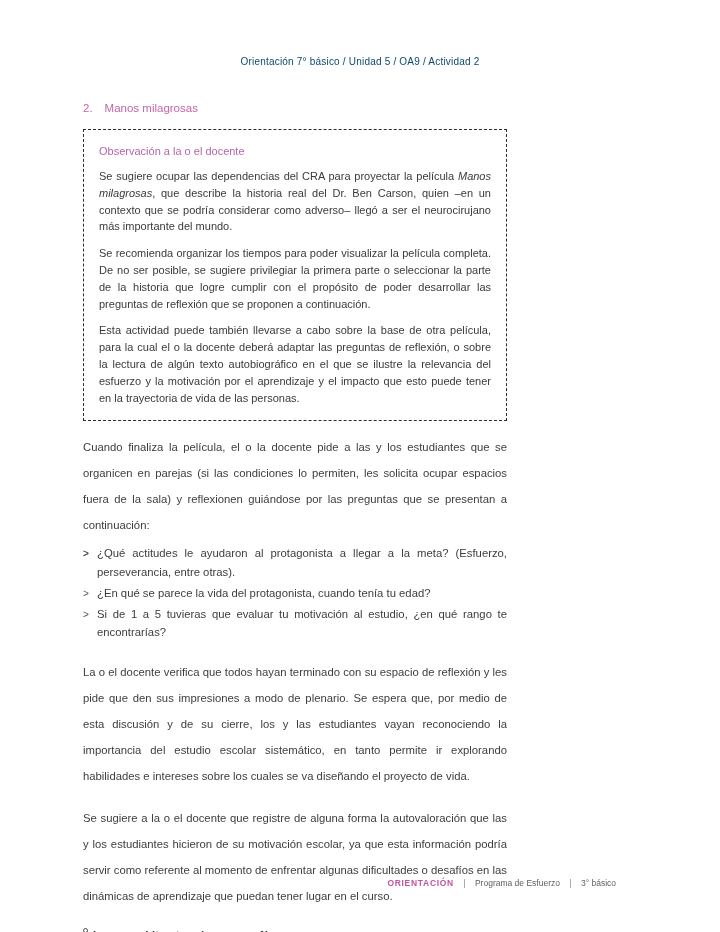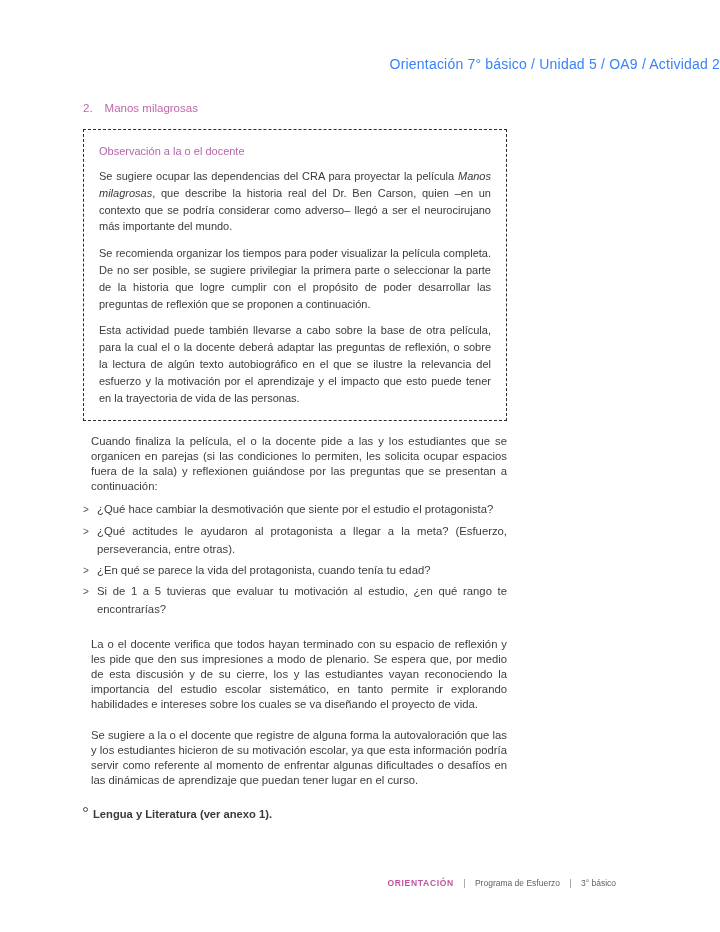--- a/index.html
+++ b/index.html
@@ -11,23 +11,23 @@
     background: #ffffff;
     font-family: "Liberation Sans", sans-serif;
     color: #3d3d3d;
     overflow: hidden;
   }
   .doc-header {
     position: absolute;
     top: 56px;
     left: 0;
     width: 720px;
-    text-align: right;
-    font-size: 14px;
-    color: #3b82f6;
+    text-align: center;
+    font-size: 10px;
+    color: #0c4a6e;
     letter-spacing: 0.2px;
   }
   .content {
     position: absolute;
     left: 83px;
     top: 102px;
     width: 424px;
   }
   .section-title {
     color: #c167a8;
@@ -49,23 +49,23 @@
     font-size: 11px;
     line-height: 16.8px;
     text-align: justify;
     margin: 0 0 10px 0;
     color: #3a3a3a;
   }
   .note-p:last-child { margin-bottom: 2px; }
   .note-p em { font-style: italic; }
   .body-p {
     font-size: 11.3px;
-    line-height: 15px;
+    line-height: 26px;
     text-align: justify;
-    margin: 13px 0 6px 8px;
+    margin: 13px 0 6px 0;
   }
   .questions {
     list-style: none;
     margin: 4px 0 18px 0;
     padding: 0;
   }
   .questions li {
     position: relative;
     padding-left: 14px;
     font-size: 11.3px;
@@ -130,21 +130,20 @@
       <p class="note-p"><span>Se sugiere ocupar las dependencias del CRA para proyectar la película </span><em>Manos milagrosas</em><span>, que describe la historia real del Dr. Ben Carson, quien –en un contexto que se podría considerar como adverso– llegó a ser el neurocirujano más importante del mundo.</span></p>
       <p class="note-p">Se recomienda organizar los tiempos para poder visualizar la película completa. De no ser posible, se sugiere privilegiar la primera parte o seleccionar la parte de la historia que logre cumplir con el propósito de poder desarrollar las preguntas de reflexión que se proponen a continuación.</p>
       <p class="note-p">Esta actividad puede también llevarse a cabo sobre la base de otra película, para la cual el o la docente deberá adaptar las preguntas de reflexión, o sobre la lectura de algún texto autobiográfico en el que se ilustre la relevancia del esfuerzo y la motivación por el aprendizaje y el impacto que esto puede tener en la trayectoria de vida de las personas.</p>
     </div>
 
     <p class="body-p">Cuando finaliza la película, el o la docente pide a las y los estudiantes que se organicen en parejas (si las condiciones lo permiten, les solicita ocupar espacios fuera de la sala) y reflexionen guiándose por las preguntas que se presentan a continuación:</p>
 
     <ul class="questions">
       <li>
         <span class="bullet">&gt;</span>
-        <span>¿Qué hace cambiar la desmotivación que siente por el estudio el protagonista?</span>
       </li>
       <li>
         <span class="bullet">&gt;</span>
         <span>¿Qué actitudes le ayudaron al protagonista a llegar a la meta? (Esfuerzo, perseverancia, entre otras).</span>
       </li>
       <li>
         <span class="bullet">&gt;</span>
         <span>¿En qué se parece la vida del protagonista, cuando tenía tu edad?</span>
       </li>
       <li>

